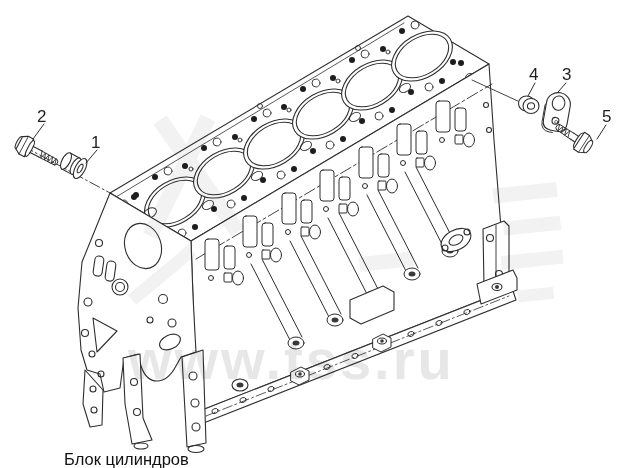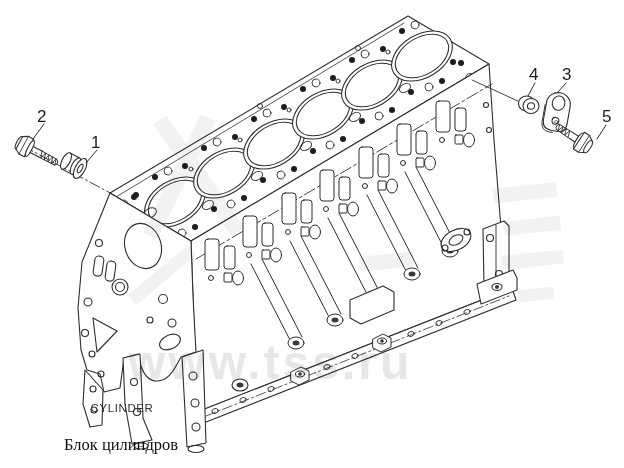--- a/index.html
+++ b/index.html
@@ -1,33 +1,33 @@
 <!DOCTYPE html>
 <html><head>
 <meta charset="utf-8">
 <style>
   html,body{margin:0;padding:0;background:#ffffff;}
   .stage{position:relative;width:624px;height:468px;background:#fff;overflow:hidden;
          font-family:"Liberation Sans",sans-serif;}
   .artwork{position:absolute;left:0;top:0;z-index:1;}
   .wm-shapes{position:absolute;left:0;top:0;z-index:2;mix-blend-mode:multiply;pointer-events:none;}
-  .wm-text{position:absolute;left:128px;top:335px;z-index:3;mix-blend-mode:multiply;
-           font-size:48px;font-weight:bold;letter-spacing:3px;color:#e7e7e7;
+  .wm-text{position:absolute;left:128px;top:327px;z-index:3;mix-blend-mode:multiply;
+           font-size:56px;font-weight:bold;letter-spacing:3px;color:#e7e7e7;
            font-family:"Liberation Sans",sans-serif;white-space:nowrap;pointer-events:none;}
   .callout{position:absolute;z-index:4;font-size:17px;color:#1e1e1e;line-height:1;}
   .callout-1{left:91px;top:134px;}
   .callout-2{left:37px;top:108px;}
   .callout-3{left:562px;top:66px;}
   .callout-4{left:529px;top:66px;}
   .callout-5{left:602px;top:108px;}
   .cap-en{position:absolute;z-index:4;left:69px;top:402px;width:106px;text-align:center;
           font-size:11.5px;letter-spacing:.6px;color:#2f2f2f;line-height:13.5px;}
   .cap-en span{display:block;}
-  .cap-ru{position:absolute;z-index:4;left:64px;top:435px;font-size:16.5px;color:#111;
-          font-family:Liberation Serif, serif;white-space:nowrap;}
+  .cap-ru{position:absolute;z-index:4;left:64px;top:450px;font-size:16.5px;color:#111;
+          font-family:Liberation Sans, sans-serif;white-space:nowrap;}
 </style>
 </head>
 <body>
 
 <div class="stage">
 
   <svg class="artwork" width="624" height="468" viewBox="0 0 624 468">
     <defs>
       <g id="bay" fill="#fff" stroke="#2e2e2e" stroke-width="1">
         <rect x="0" y="0" width="14" height="31" rx="3"></rect>
@@ -310,17 +310,16 @@
 
   <div class="wm-text">www.tss.ru</div>
 
   <div class="callout callout-1">1</div>
   <div class="callout callout-2">2</div>
   <div class="callout callout-3">3</div>
   <div class="callout callout-4">4</div>
   <div class="callout callout-5">5</div>
 
   <div class="cap-en">
-    <span>CYLINDER</span>
   </div>
   <div class="cap-ru">Блок цилиндров</div>
 
 </div>
 
 </body></html>

